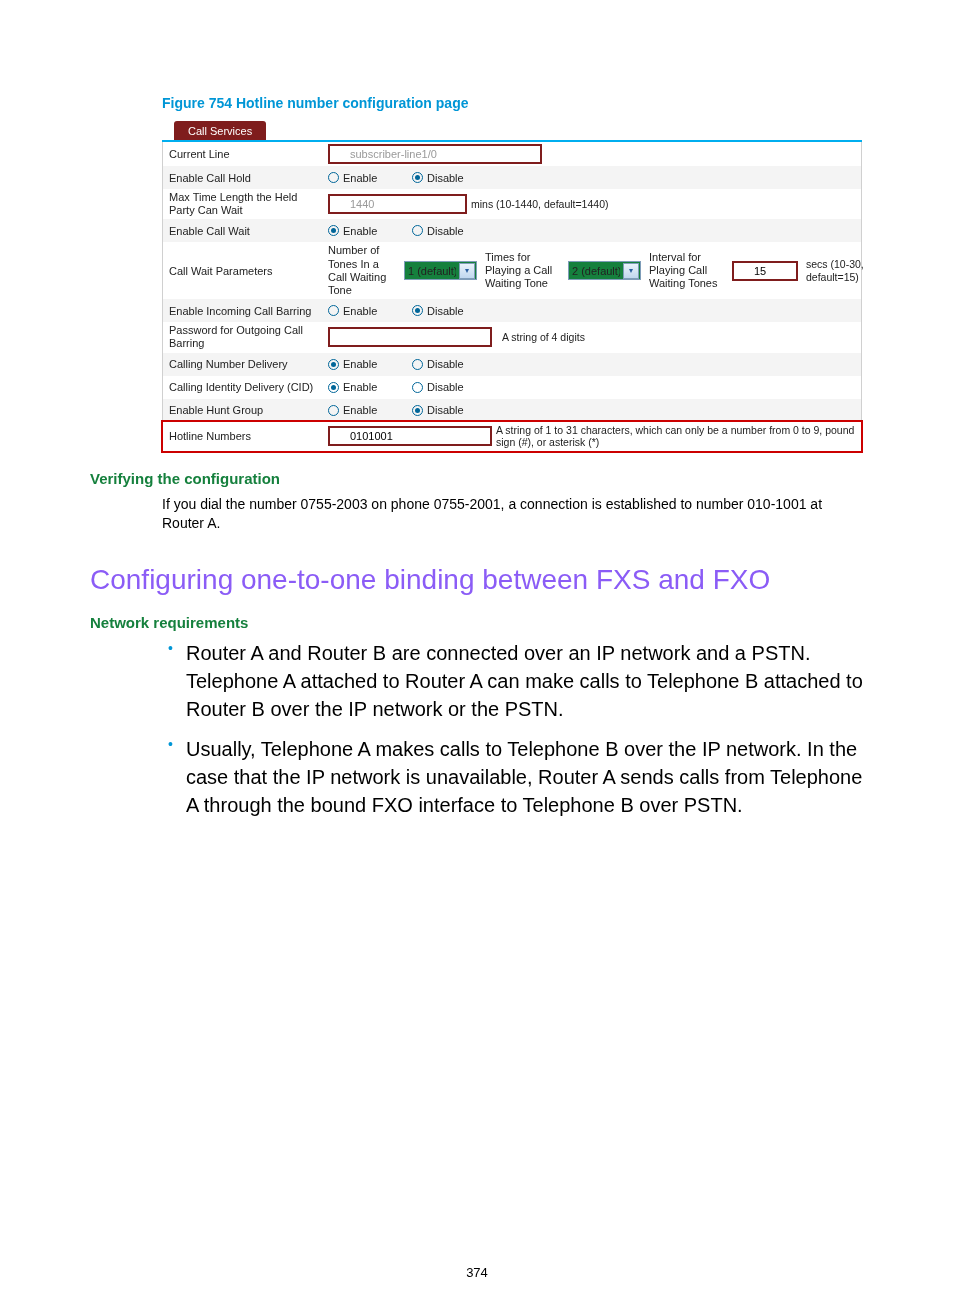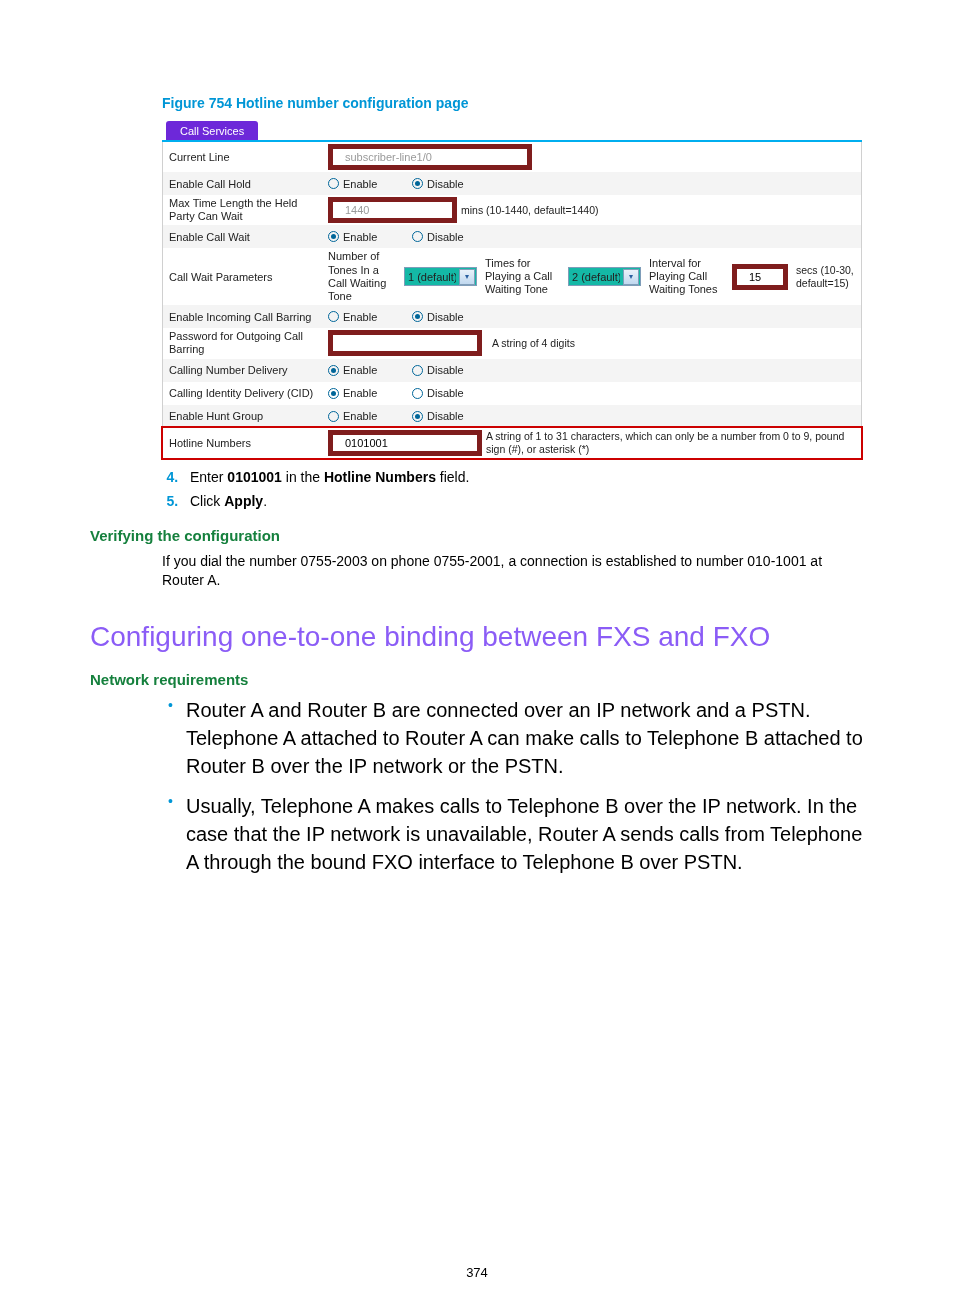--- a/index.html
+++ b/index.html
@@ -85,26 +85,26 @@
     width: 700px;
     font-family: Tahoma, Arial, sans-serif;
     font-size: 11px;
     color: #222;
   }
   .tab-bar {
     display: flex;
     border-bottom: 2px solid #00aeef;
   }
   .tab {
-    background: #6d28d9;
+    background: #7f1d1d;
     color: #fff;
     font-size: 11px;
     padding: 4px 14px 3px 14px;
     border-radius: 3px 3px 0 0;
-    margin-left: 4px;
+    margin-left: 12px;
   }
   .form {
     border-left: 1px solid #d0d0d0;
     border-right: 1px solid #d0d0d0;
     border-bottom: 1px solid #d0d0d0;
   }
   .row {
     display: flex;
     align-items: center;
     min-height: 23px;
@@ -122,42 +122,42 @@
   .row .value {
     flex: 1;
     display: flex;
     align-items: center;
     gap: 4px;
     flex-wrap: nowrap;
   }
   .text-input {
     font-family: inherit;
     font-size: 11px;
-    border: 5px solid #7f1d1d;
+    border: 2px solid #7f1d1d;
     height: 16px;
-    padding: 0 12px;
+    padding: 0 20px;
     background: #fff;
   }
   .text-input.disabled { color: #9a9a9a; }
   .radio-group { display: flex; align-items: center; gap: 4px; width: 80px; }
   .radio {
     width: 11px; height: 11px; border: 1px solid #006699; border-radius: 50%;
     display: inline-flex; align-items: center; justify-content: center;
     box-sizing: border-box;
   }
   .radio.on::after {
     content: ""; width: 5px; height: 5px; background: #006699; border-radius: 50%;
   }
   .select {
     border: 1px solid #7f9db9;
     height: 17px;
     display: inline-flex;
     align-items: center;
     padding: 0 1px 0 3px;
-    background: #14b8a6;
+    background: #15803d;
     font-size: 11px;
     gap: 3px;
   }
   .select .chev {
     width: 14px; height: 14px;
     background: linear-gradient(#e9f2fa, #c0d8ef);
     border: 1px solid #7f9db9;
     display: inline-flex; align-items: center; justify-content: center;
     font-size: 8px; color: #2a5fa0;
   }
@@ -315,28 +315,20 @@
         <div class="label">Hotline Numbers</div>
         <div class="value">
           <input class="text-input" style="width: 120px;" value="0101001">
           <span class="hint" style="flex:1;line-height:1.2">A string of 1 to 31 characters, which can only be a number from 0 to 9, pound sign (#), or asterisk (*)</span>
         </div>
       </div>
 
     </div>
   </div>
 
-  <ol class="steps" start="4">
-    <li>
-      <span>Enter </span><b>0101001</b><span> in the </span><b>Hotline Numbers</b><span> field.</span>
-    </li>
-    <li>
-      <span>Click </span><b>Apply</b><span>.</span>
-    </li>
-  </ol>
 
   <div class="sub-heading">Verifying the configuration</div>
   <div class="body-text">If you dial the number 0755-2003 on phone 0755-2001, a connection is established to number 010-1001 at Router A.</div>
 
   <div class="main-heading">Configuring one-to-one binding between FXS and FXO</div>
 
   <div class="sub-heading">Network requirements</div>
   <ul class="bullets">
     <li>Router A and Router B are connected over an IP network and a PSTN. Telephone A attached to Router A can make calls to Telephone B attached to Router B over the IP network or the PSTN.</li>
     <li>Usually, Telephone A makes calls to Telephone B over the IP network. In the case that the IP network is unavailable, Router A sends calls from Telephone A through the bound FXO interface to Telephone B over PSTN.</li>

